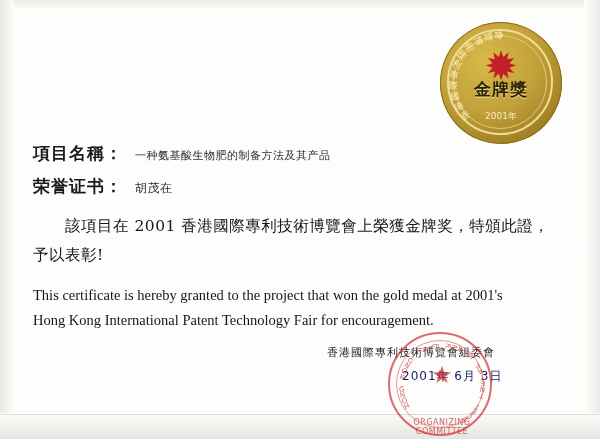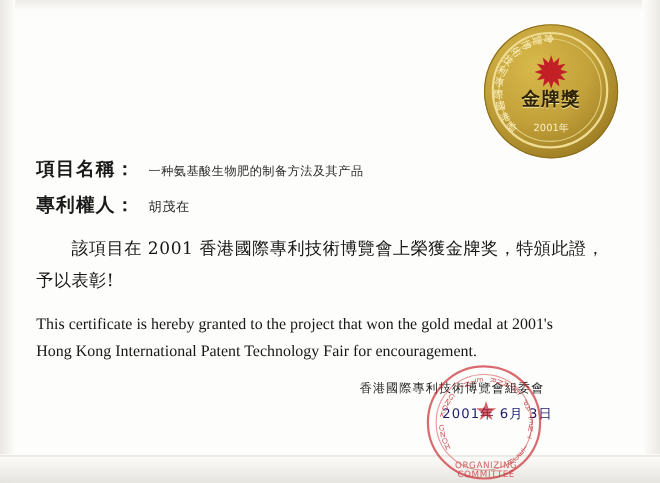--- a/index.html
+++ b/index.html
@@ -313,21 +313,21 @@
     <div class="seal-label">金牌獎</div>
     <div class="seal-year">2001年</div>
   </div>
 
   <div class="field-row row1">
     <span class="field-label">項目名稱：</span>
     <span class="field-value">一种氨基酸生物肥的制备方法及其产品</span>
   </div>
 
   <div class="field-row row2">
-    <span class="field-label">專利權人：</span>
+    <span class="field-label">荣誉证书：</span>
     <span class="field-value name">胡茂在</span>
   </div>
 
   <div class="body-cn">該項目在 2001 香港國際專利技術博覽會上榮獲金牌奖，特頒此證，予以表彰!</div>
 
   <div class="body-en">
     <div>This certificate is hereby granted to the project that won the gold medal at 2001's</div>
     <div>Hong Kong International Patent Technology Fair for encouragement.</div>
   </div>
 

